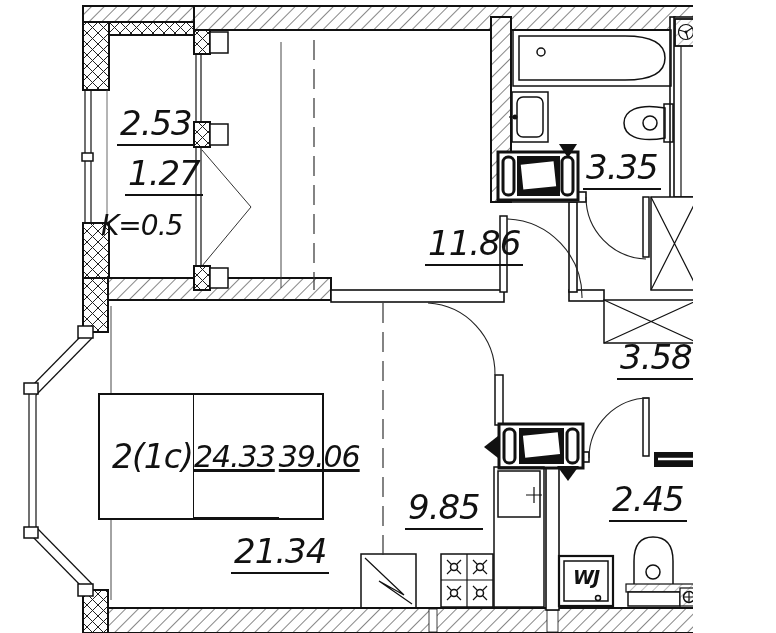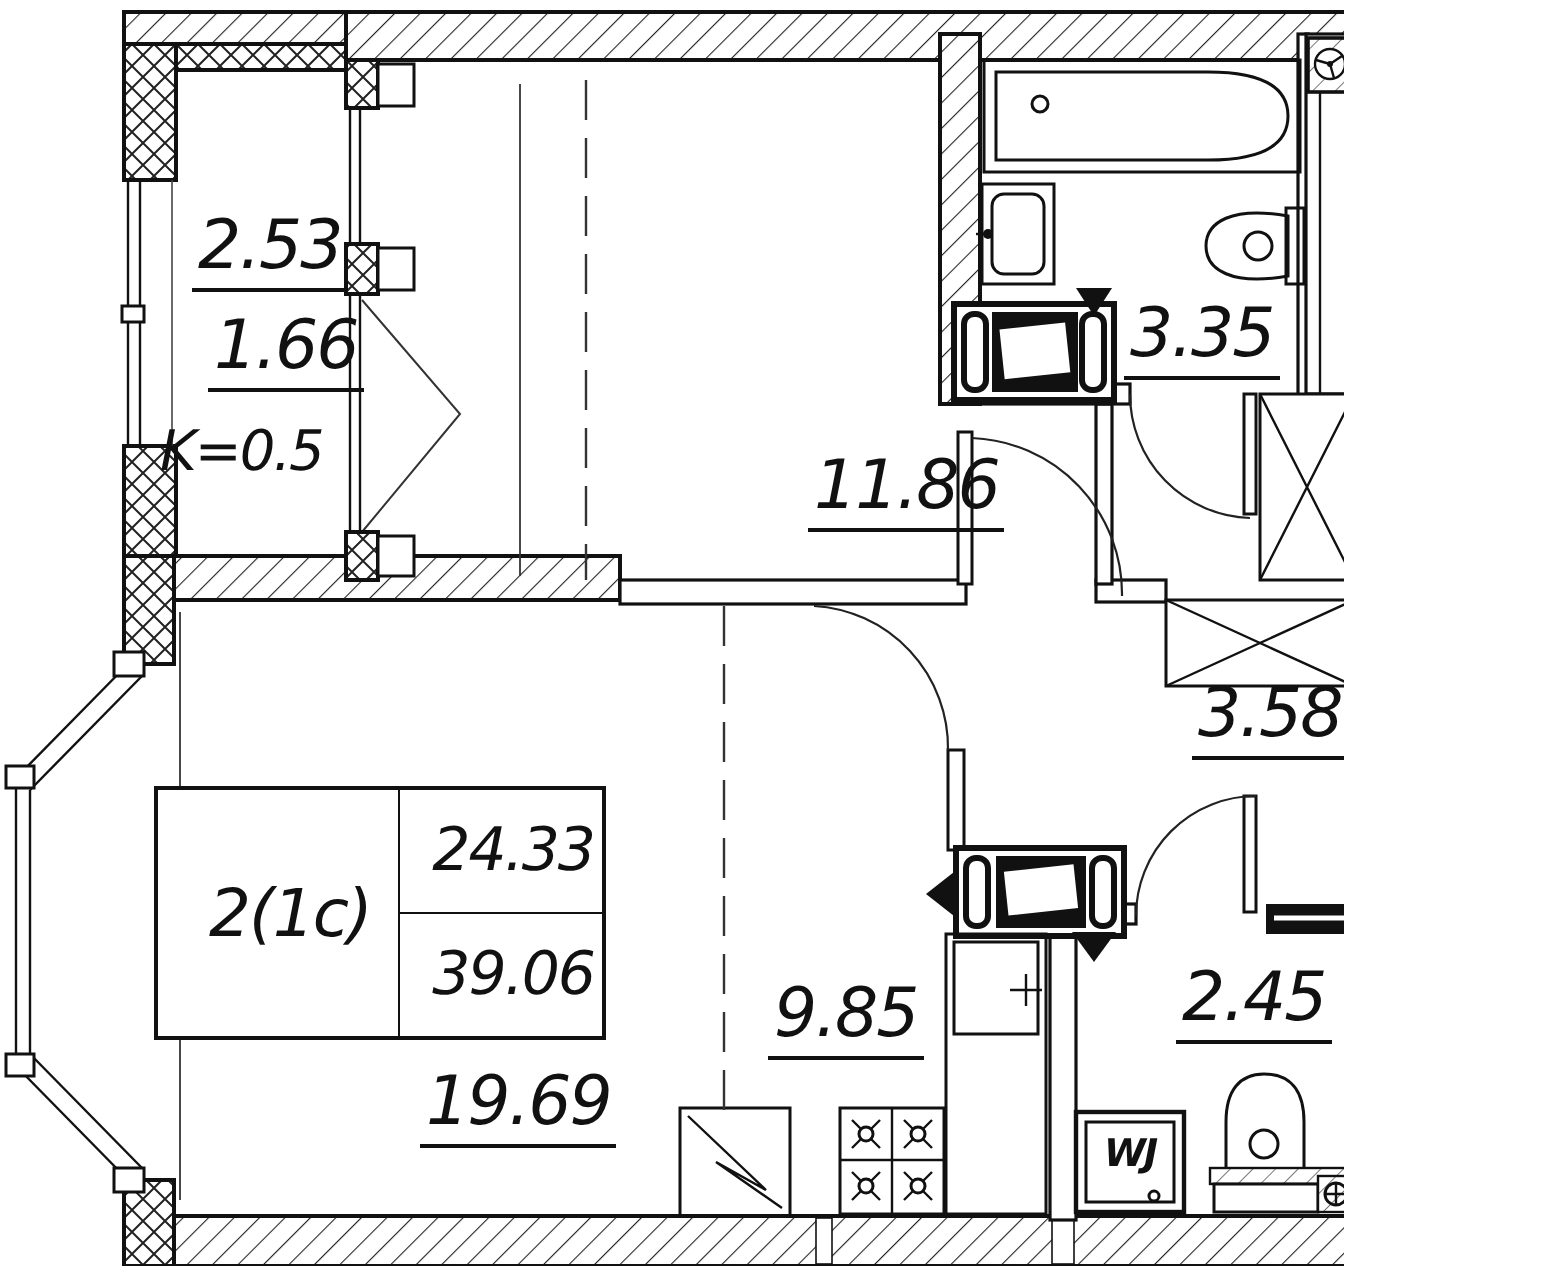--- a/index.html
+++ b/index.html
@@ -1,38 +1,38 @@
 <!DOCTYPE html>
 <html><head>
 <meta charset="utf-8">
 <style>
   html,body{margin:0;padding:0;background:#fff;}
   .plan{position:relative;width:672px;height:633px;background:#fff;overflow:hidden;
-        font-family:"DejaVu Sans","Liberation Sans",sans-serif;color:#111;}
+        font-family:"DejaVu Sans","Liberation Sans",sans-serif;color:#111;margin-left:21px;}
   .plan svg{position:absolute;left:0;top:0;}
   
   .w  {fill:url(#h);  stroke:#111; stroke-width:2;}
   .x  {fill:url(#xh); stroke:#111; stroke-width:2;}
   .p  {fill:#fff; stroke:#111; stroke-width:1.6;}
   .f  {fill:none; stroke:#111; stroke-width:1.5;}
   .f2 {fill:#fff; stroke:#111; stroke-width:1.5;}
   .arc{fill:none; stroke:#222; stroke-width:1.1;}
   .ln {stroke:#111; stroke-width:1.2; fill:none;}
   .blk{fill:#111; stroke:none;}
   .bold{fill:#fff;stroke:#111;stroke-width:3;}
   
   .lbl{position:absolute;font-style:italic;line-height:1;white-space:nowrap;letter-spacing:-1px;}
   .ul{border-bottom:2.5px solid #111;padding:0 3px 4px 3px;display:inline-block;}
   .fs34{font-size:34px;} .fs29{font-size:28px;}
   
   .area-table{position:absolute;left:77px;top:393px;width:226px;height:127px;
       display:flex;border:2px solid #111;box-sizing:border-box;background:#fff;}
   .area-table .type{width:108px;border-right:1.6px solid #111;display:flex;
       align-items:center;justify-content:center;font-style:italic;font-size:33px;letter-spacing:-1px;padding-left:12px;}
-  .area-table .vals{flex:1;display:flex;flex-direction:column;}
+  .area-table .vals{flex:1;display:flex;flex-direction:row;text-decoration:underline;}
   .area-table .vals .cell{flex:1;display:flex;align-items:center;justify-content:flex-end;
       padding-right:4px;font-style:italic;font-size:30px;letter-spacing:-1px;
       border-bottom:1.6px solid #111;box-sizing:border-box;}
   .area-table .vals .cell:last-child{border-bottom:none;}
   .wm-label{position:absolute;left:541px;top:566px;width:48px;text-align:center;
       font-style:italic;font-weight:bold;font-size:19px;letter-spacing:-1px;}
 </style>
 </head>
 <body>
 
@@ -238,36 +238,36 @@
     <line x1="293" y1="40" x2="293" y2="290" stroke="#333" stroke-width="1.2" stroke-dasharray="20 9"></line>
     <line x1="362" y1="303" x2="362" y2="556" stroke="#333" stroke-width="1.2" stroke-dasharray="20 9"></line>
     <line x1="90" y1="306" x2="90" y2="600" stroke="#333" stroke-width="0.9"></line>
     <line x1="260" y1="42" x2="260" y2="288" stroke="#333" stroke-width="0.9"></line>
   </g>
 </svg>
 
 <div class="lbl fs34" style="left:96px;top:106px;">
   <span class="ul">2.53</span></div>
 <div class="lbl fs34" style="left:104px;top:156px;">
-  <span class="ul">1.66</span></div>
+  <span class="ul">1.27</span></div>
 <div class="lbl fs29" style="left:80px;top:212px;">
   <span>K=0.5</span></div>
 
 <div class="lbl fs34" style="left:404px;top:226px;">
   <span class="ul">11.86</span></div>
 <div class="lbl fs34" style="left:562px;top:150px;">
   <span class="ul">3.35</span></div>
 <div class="lbl fs34" style="left:596px;top:340px;">
   <span class="ul">3.58</span></div>
 <div class="lbl fs34" style="left:588px;top:482px;">
   <span class="ul">2.45</span></div>
 <div class="lbl fs34" style="left:384px;top:490px;">
   <span class="ul">9.85</span></div>
 <div class="lbl fs34" style="left:210px;top:534px;">
-  <span class="ul">19.69</span></div>
+  <span class="ul">21.34</span></div>
 
 <div class="area-table">
   <div class="type">2(1c)</div>
   <div class="vals">
     <div class="cell">24.33</div>
     <div class="cell">39.06</div>
   </div>
 </div>
 
 <div class="wm-label">WJ</div>

